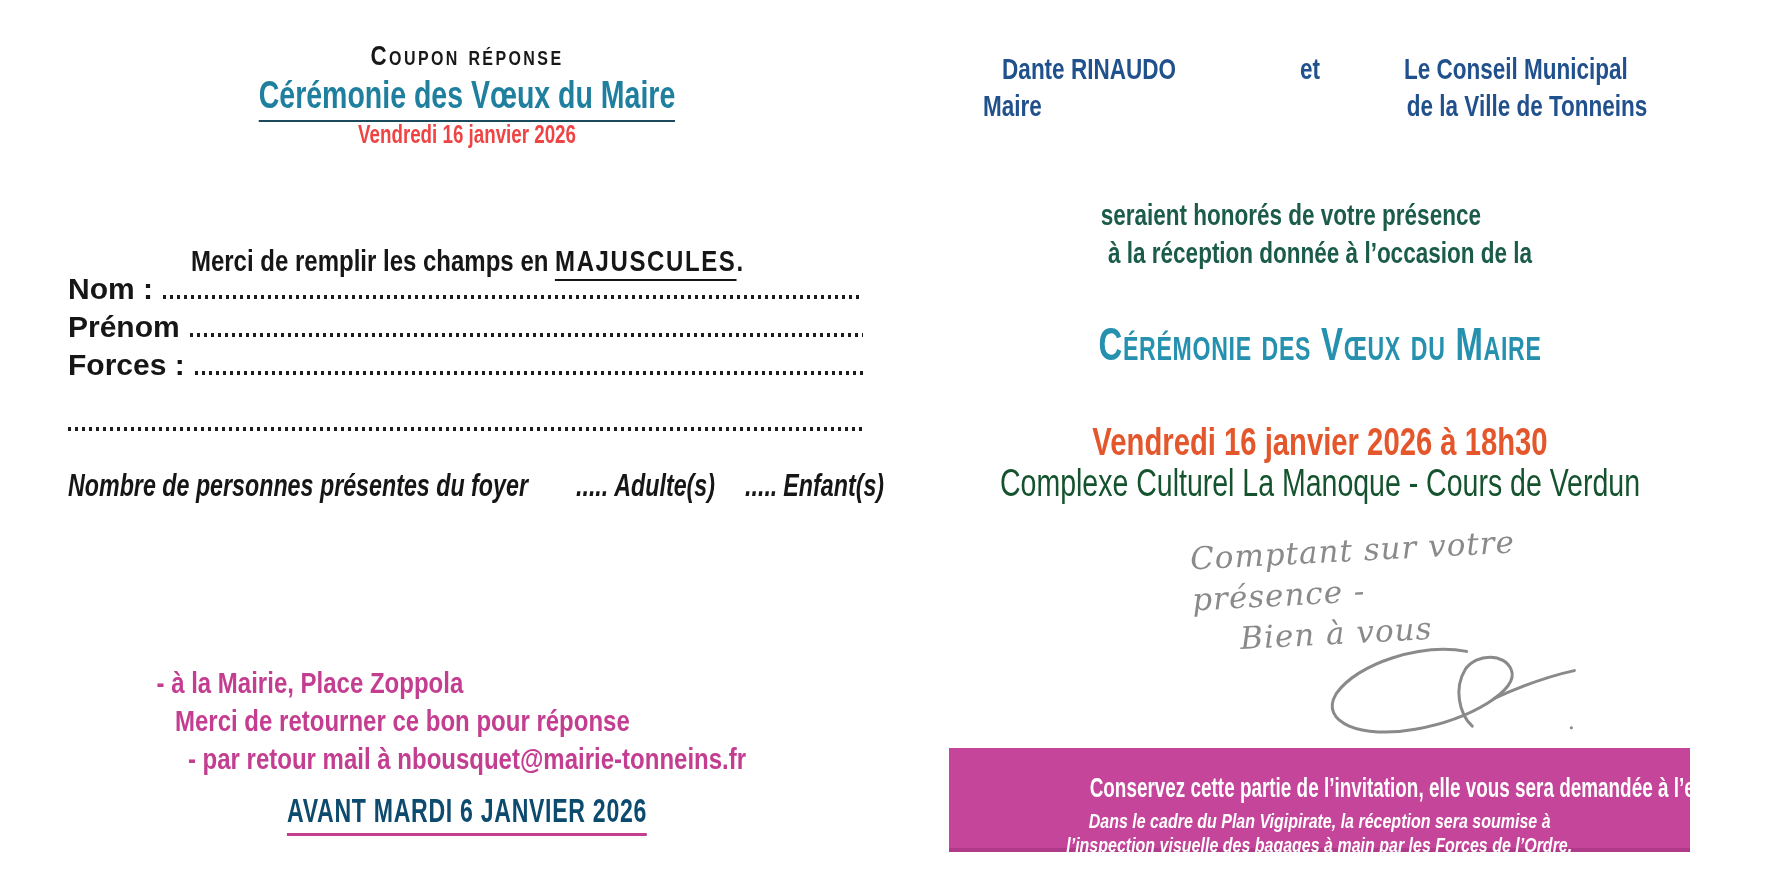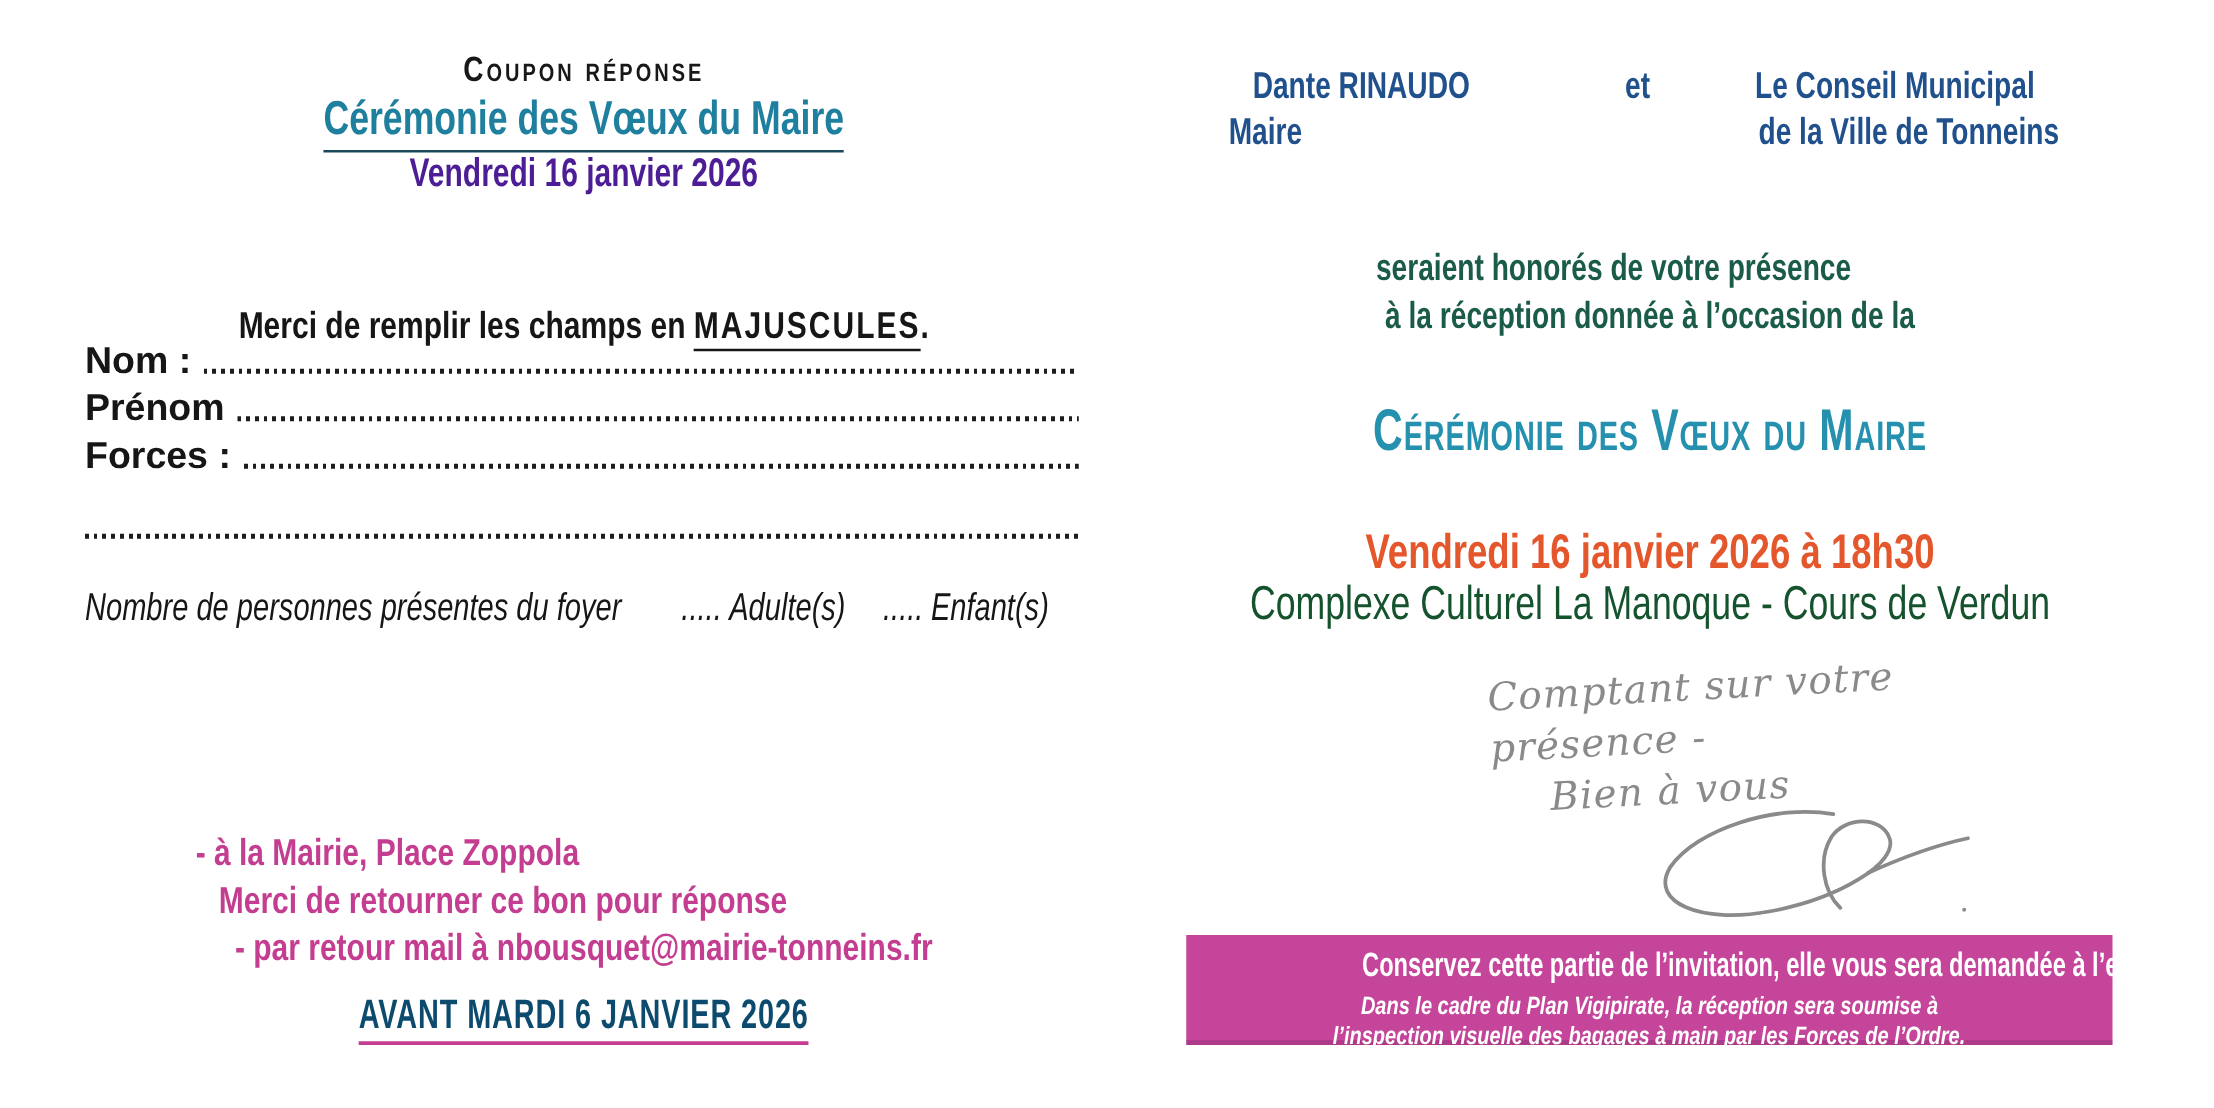--- a/index.html
+++ b/index.html
@@ -12,33 +12,33 @@
   
   .cx70,.cx72,.cx75,.cx80,.cx85{display:inline-block;white-space:nowrap;transform-origin:50% 50%;}
   .cx70{transform:scaleX(.70);} .cx75{transform:scaleX(.75);}
   .cx80{transform:scaleX(.80);}
   .ol{transform-origin:0 50% !important;}
 
   
   .kicker{left:467px;top:40px;font-weight:700;font-size:28px;font-variant:small-caps;letter-spacing:3px;color:#181818;}
   .l-title{left:467px;top:74px;font-weight:700;font-size:38px;color:#1f7f9e;}
   .l-title .u{border-bottom:2px solid #1a4a5c;padding-bottom:4px;}
-  .l-date{left:467px;top:120px;font-weight:700;font-size:32px;color:#4c1d95;}
+  .l-date{left:467px;top:120px;font-weight:700;font-size:25px;color:#ef4444;}
   .l-instr{left:467px;top:200px;font-weight:700;font-size:30px;color:#161616;margin-top:44px;}
   .l-instr .emph{letter-spacing:2px;border-bottom:2px solid #161616;padding-bottom:2px;}
 
   .form{left:68px;top:268px;width:795px;}
   .frow{display:flex;align-items:flex-end;height:38px;}
   .frow .flabel{font-weight:700;font-size:30px;line-height:34px;white-space:nowrap;}
   .leader{flex:1;height:4px;margin:0 0 7px 10px;
     background-image:repeating-linear-gradient(to right,#1c1c1c 0,#1c1c1c 3px,transparent 3px,transparent 7px);}
   .frow.empty{height:30px;margin-top:26px;}
   .frow.empty .leader{margin-left:0;}
 
-  .household{left:68px;top:468px;width:795px;font-style:italic;font-weight:400;font-size:31px;white-space:nowrap;}
+  .household{left:68px;top:468px;width:795px;font-style:italic;font-weight:700;font-size:31px;white-space:nowrap;}
   .hh-label{margin-right:64px;}
   .hh-slot{margin-right:40px;}
   .hh-dots{margin-right:8px;}
 
   .return-block{left:467px;top:664px;font-weight:700;font-size:30px;line-height:38px;color:#c33e90;}
   .deadline{left:467px;top:792px;font-weight:700;font-size:33px;letter-spacing:1px;color:#0c4a6e;}
   .deadline .u{border-bottom:3px solid #c33e90;padding-bottom:4px;}
 
   
   .host{top:50px;font-weight:700;font-size:30px;line-height:37px;color:#21518c;}
@@ -47,22 +47,22 @@
   .intro{left:1320px;top:196px;font-weight:700;font-size:30px;line-height:38px;color:#1b5b49;text-decoration:underline;}
   .r-title{left:1320px;top:316px;font-weight:700;font-size:47px;font-variant:small-caps;letter-spacing:1px;color:#2591af;}
   .r-date{left:1320px;top:420px;font-weight:700;font-size:39px;color:#e4562b;}
   .r-venue{left:1320px;top:462px;font-weight:400;font-size:38px;color:#14532d;}
 
   .handwriting{left:1192px;top:530px;transform:rotate(-3deg);font-family:"DejaVu Serif",serif;
     font-style:italic;font-size:31px;line-height:41px;letter-spacing:1px;color:#8a8a8a;white-space:nowrap;}
   .hand-indent{margin-left:46px;}
   .signature{left:1318px;top:640px;transform:rotate(-2deg);}
 
-  .banner{left:949px;top:748px;width:741px;height:88px;background:#c5459a;color:#ffffff;
-    text-align:center;box-sizing:border-box;padding-top:9px;border-bottom:4px solid rgba(80,10,60,.18);}
+  .banner{left:949px;top:748px;width:741px;height:104px;background:#c5459a;color:#ffffff;
+    text-align:center;box-sizing:border-box;padding-top:25px;border-bottom:4px solid rgba(80,10,60,.18);}
   .banner-l1{font-weight:700;font-size:27px;line-height:31px;margin-bottom:5px;}
   .banner-l23{font-style:italic;font-weight:700;font-size:20px;line-height:24px;}
 </style>
 </head>
 <body>
 
 <div class="page">
 
   <div class="abs ctr kicker">
     <span class="cx80">Coupon réponse</span>

